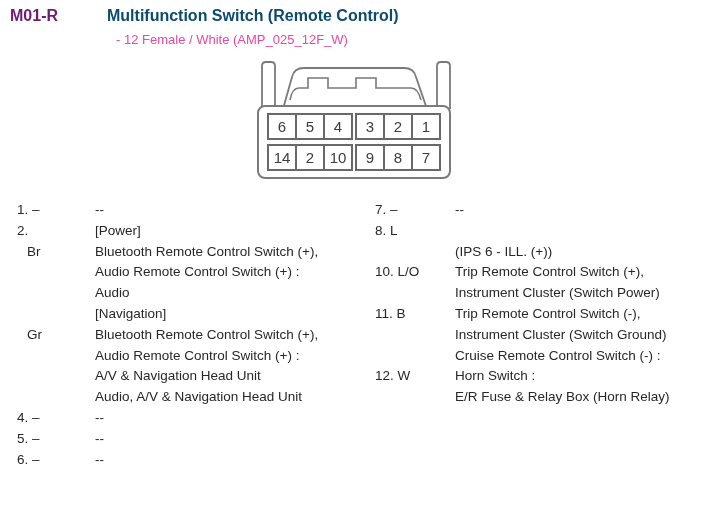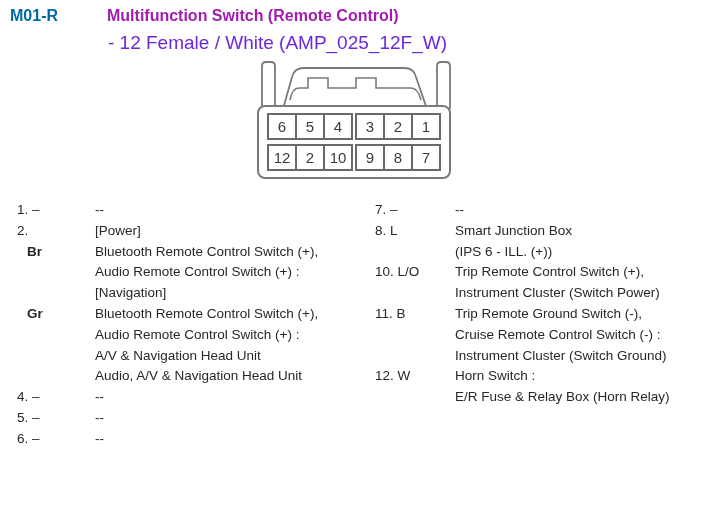--- a/index.html
+++ b/index.html
@@ -4,23 +4,23 @@
 <style>
   html,body{margin:0;padding:0;background:#ffffff;}
   body{
     width:706px;height:508px;position:relative;overflow:hidden;
     font-family:"Liberation Sans","DejaVu Sans",sans-serif;
     color:#272727;
   }
   .page{position:absolute;inset:0;background:#fff;}
 
   
-  .conn-id{position:absolute;left:10px;top:7px;font-size:16px;font-weight:bold;color:#0369a1;}
-  .title{position:absolute;left:107px;top:7px;font-size:16px;font-weight:bold;color:#a21caf;}
-  .subtitle{position:absolute;left:108px;top:32px;font-size:19px;color:#6d28d9;}
+  .conn-id{position:absolute;left:10px;top:7px;font-size:16px;font-weight:bold;color:#701a75;}
+  .title{position:absolute;left:107px;top:7px;font-size:16px;font-weight:bold;color:#0c4a6e;}
+  .subtitle{position:absolute;left:116px;top:32px;font-size:13px;color:#ec4899;}
 
   
   .connector{position:absolute;left:248px;top:57px;width:212px;height:127px;}
   .latch-svg{position:absolute;left:0;top:0;z-index:0;}
   .conn-body{
     position:absolute;left:9px;top:48px;width:194px;height:74px;z-index:1;
     background:#fff;border:2px solid #7a7a7a;border-radius:8px;box-sizing:border-box;
   }
   .pin-grid{
     position:absolute;left:8px;right:8px;top:4px;bottom:4px;
@@ -35,21 +35,21 @@
   .pin-cell:first-child{margin-left:0;}
   .pin-cell.mid-gap{margin-left:2px;}
 
   
   .col{position:absolute;top:200px;font-size:13.5px;line-height:20.8px;white-space:nowrap;}
   .col-left{left:17px;width:350px;}
   .col-right{left:375px;width:330px;}
   .pin-row{display:flex;}
   .pin-label{flex:0 0 78px;box-sizing:border-box;}
   .col-right .pin-label{flex-basis:80px;}
-  .pin-label.indent{padding-left:10px;font-weight:bold;}
+  .pin-label.indent{padding-left:10px;}
   .pin-desc{flex:1;}
 </style>
 </head>
 <body>
 
 <div class="page">
 
   <span class="conn-id">M01-R</span>
   <span class="title">Multifunction Switch (Remote Control)</span>
   <span class="subtitle">- 12 Female / White (AMP_025_12F_W)</span>
@@ -69,21 +69,21 @@
       <div class="pin-grid" id="pin-grid">
           <div class="pin-row-strip">
             <div class="pin-cell">6</div>
             <div class="pin-cell">5</div>
             <div class="pin-cell">4</div>
             <div class="pin-cell mid-gap">3</div>
             <div class="pin-cell">2</div>
             <div class="pin-cell">1</div>
           </div>
           <div class="pin-row-strip">
-            <div class="pin-cell">12</div>
+            <div class="pin-cell">14</div>
             <div class="pin-cell">2</div>
             <div class="pin-cell">10</div>
             <div class="pin-cell mid-gap">9</div>
             <div class="pin-cell">8</div>
             <div class="pin-cell">7</div>
           </div>
         </div>
     </div>
   </div>
 
@@ -96,20 +96,24 @@
         <span class="pin-label">2.</span>
         <span class="pin-desc">[Power]</span>
       </div>
       <div class="pin-row">
         <span class="pin-label indent">Br</span>
         <span class="pin-desc">Bluetooth Remote Control Switch (+),</span>
       </div>
       <div class="pin-row">
         <span class="pin-label"></span>
         <span class="pin-desc">Audio Remote Control Switch (+) :</span>
+      </div>
+      <div class="pin-row">
+        <span class="pin-label"></span>
+        <span class="pin-desc">Audio</span>
       </div>
       <div class="pin-row">
         <span class="pin-label"></span>
         <span class="pin-desc">[Navigation]</span>
       </div>
       <div class="pin-row">
         <span class="pin-label indent">Gr</span>
         <span class="pin-desc">Bluetooth Remote Control Switch (+),</span>
       </div>
       <div class="pin-row">
@@ -142,45 +146,44 @@
         <span class="pin-desc">--</span>
       </div>
     </div>
   <div class="col col-right" id="col-right">
       <div class="pin-row">
         <span class="pin-label">7. –</span>
         <span class="pin-desc">--</span>
       </div>
       <div class="pin-row">
         <span class="pin-label">8. L</span>
-        <span class="pin-desc">Smart Junction Box</span>
       </div>
       <div class="pin-row">
         <span class="pin-label"></span>
         <span class="pin-desc">(IPS 6 - ILL. (+))</span>
       </div>
       <div class="pin-row">
         <span class="pin-label">10. L/O</span>
         <span class="pin-desc">Trip Remote Control Switch (+),</span>
       </div>
       <div class="pin-row">
         <span class="pin-label"></span>
         <span class="pin-desc">Instrument Cluster (Switch Power)</span>
       </div>
       <div class="pin-row">
         <span class="pin-label">11. B</span>
-        <span class="pin-desc">Trip Remote Ground Switch (-),</span>
+        <span class="pin-desc">Trip Remote Control Switch (-),</span>
+      </div>
+      <div class="pin-row">
+        <span class="pin-label"></span>
+        <span class="pin-desc">Instrument Cluster (Switch Ground)</span>
       </div>
       <div class="pin-row">
         <span class="pin-label"></span>
         <span class="pin-desc">Cruise Remote Control Switch (-) :</span>
-      </div>
-      <div class="pin-row">
-        <span class="pin-label"></span>
-        <span class="pin-desc">Instrument Cluster (Switch Ground)</span>
       </div>
       <div class="pin-row">
         <span class="pin-label">12. W</span>
         <span class="pin-desc">Horn Switch :</span>
       </div>
       <div class="pin-row">
         <span class="pin-label"></span>
         <span class="pin-desc">E/R Fuse &amp; Relay Box (Horn Relay)</span>
       </div>
     </div>

